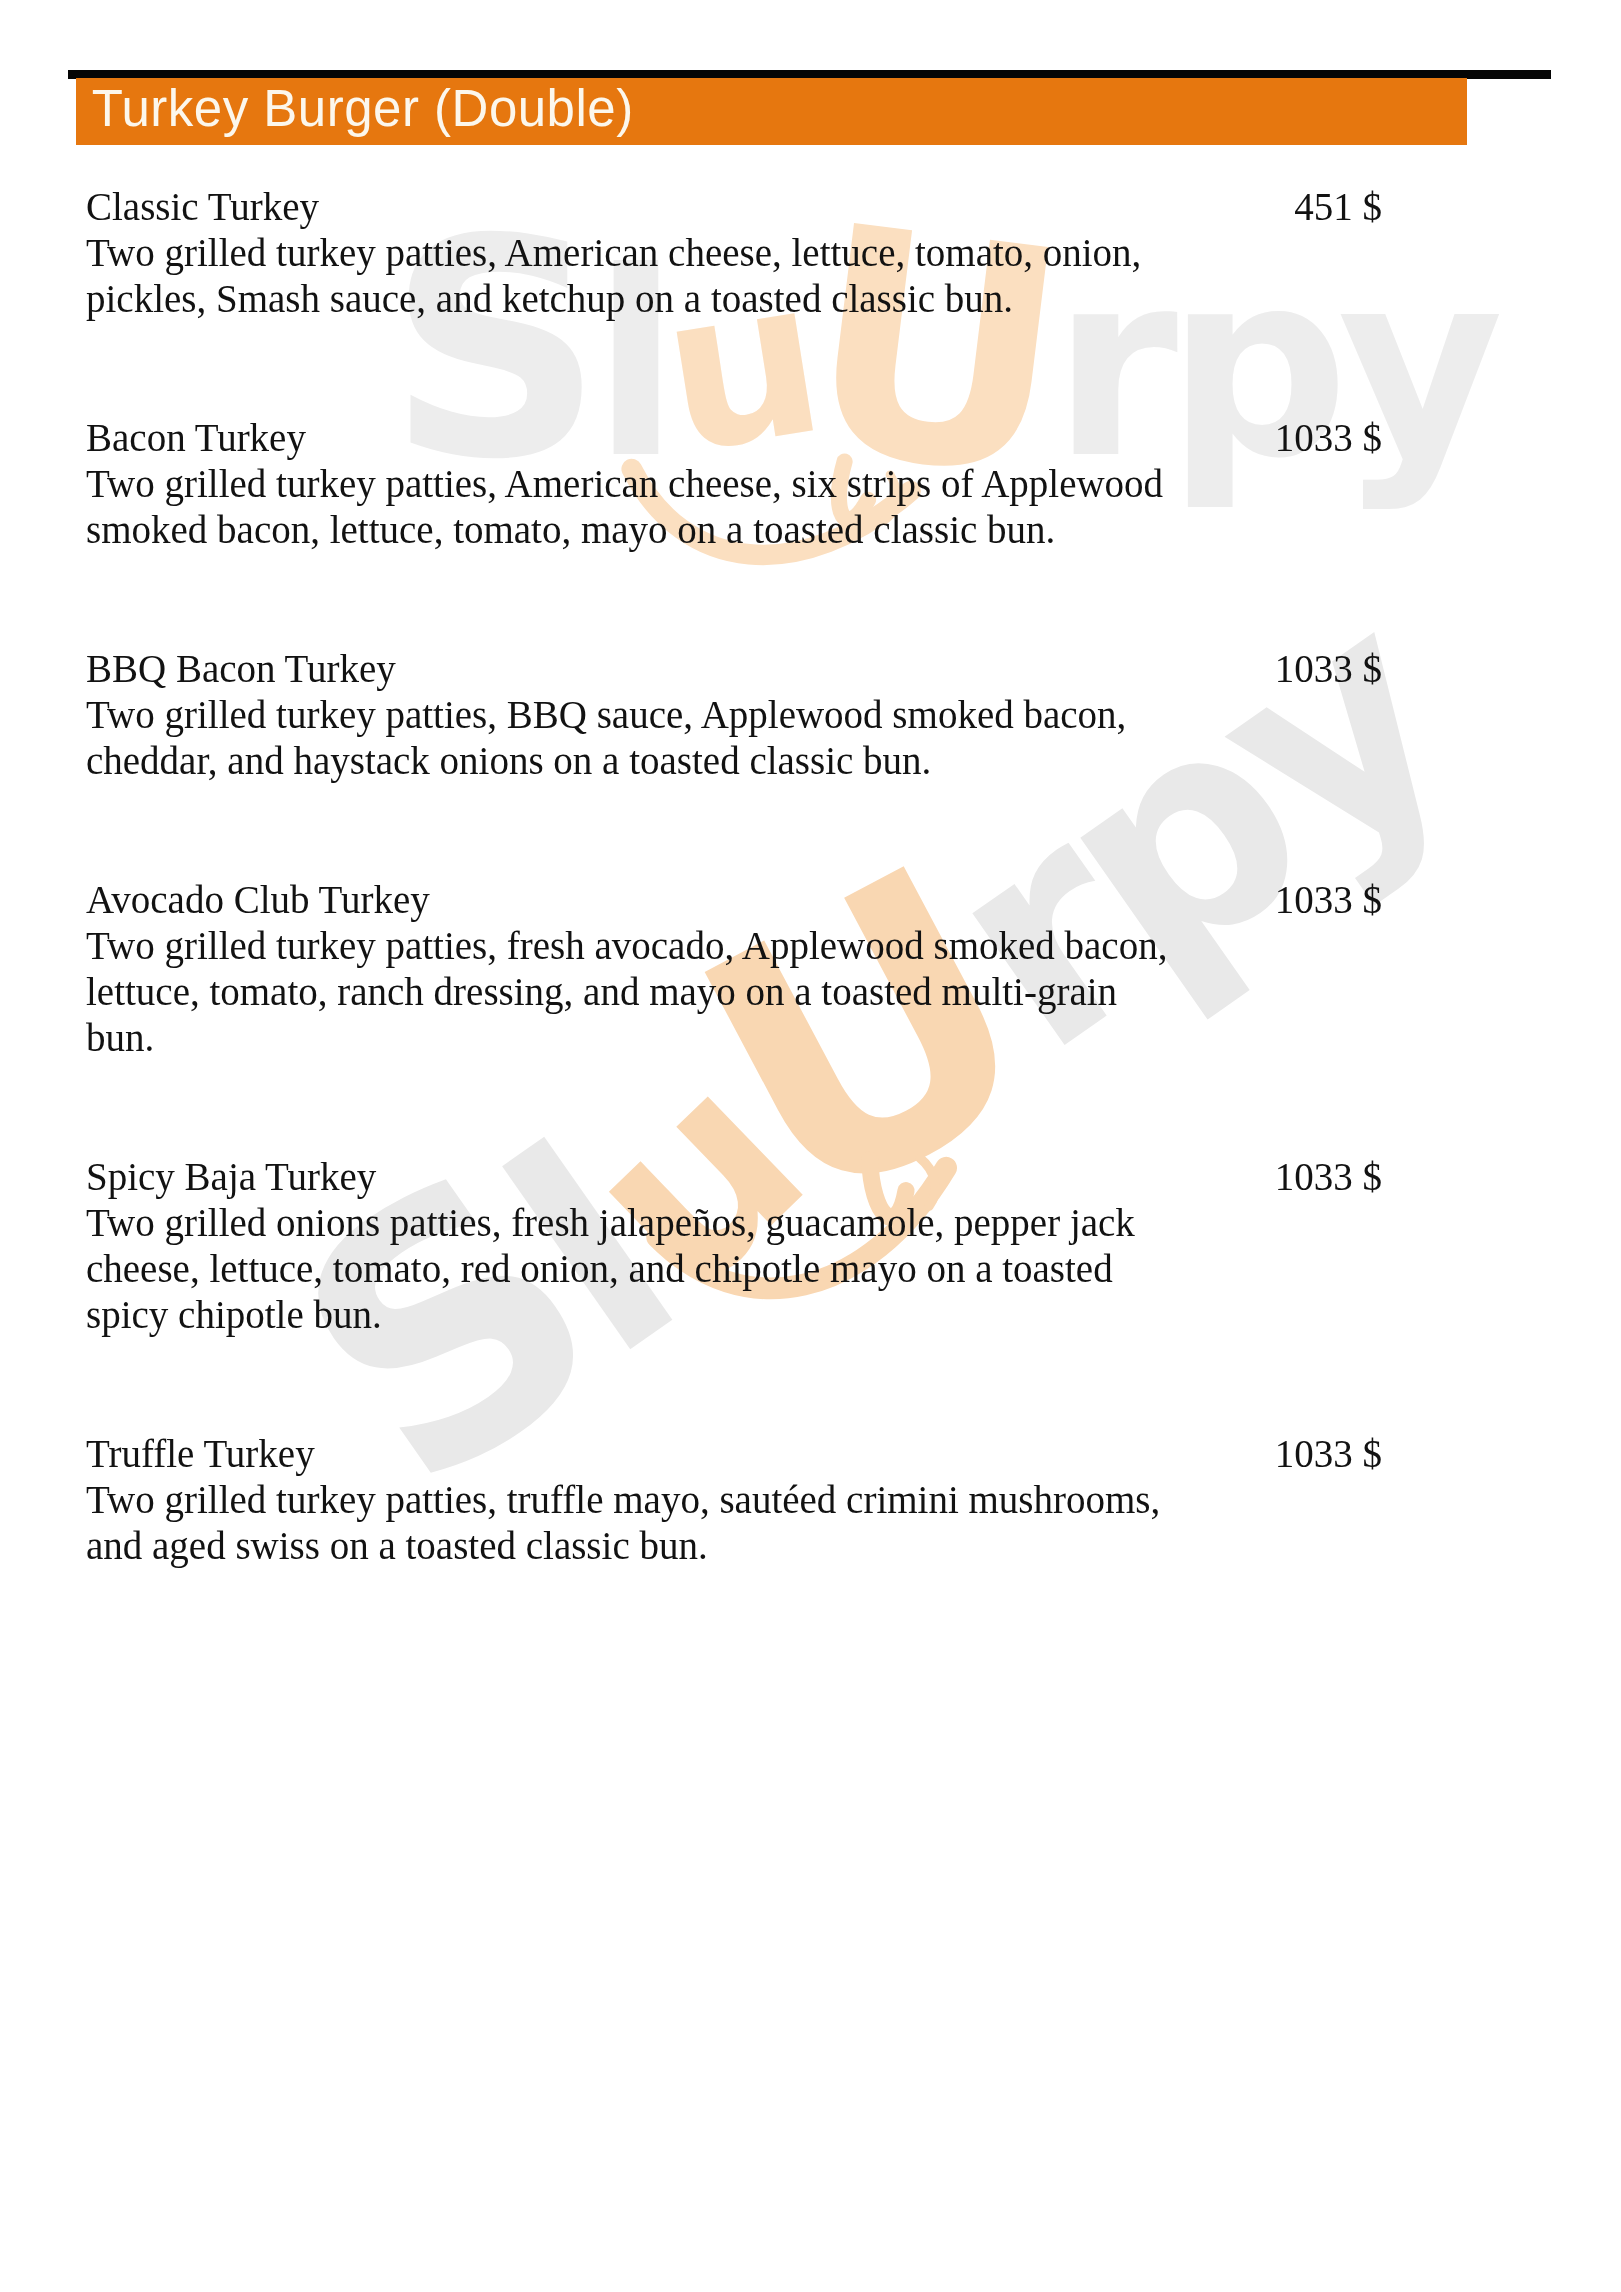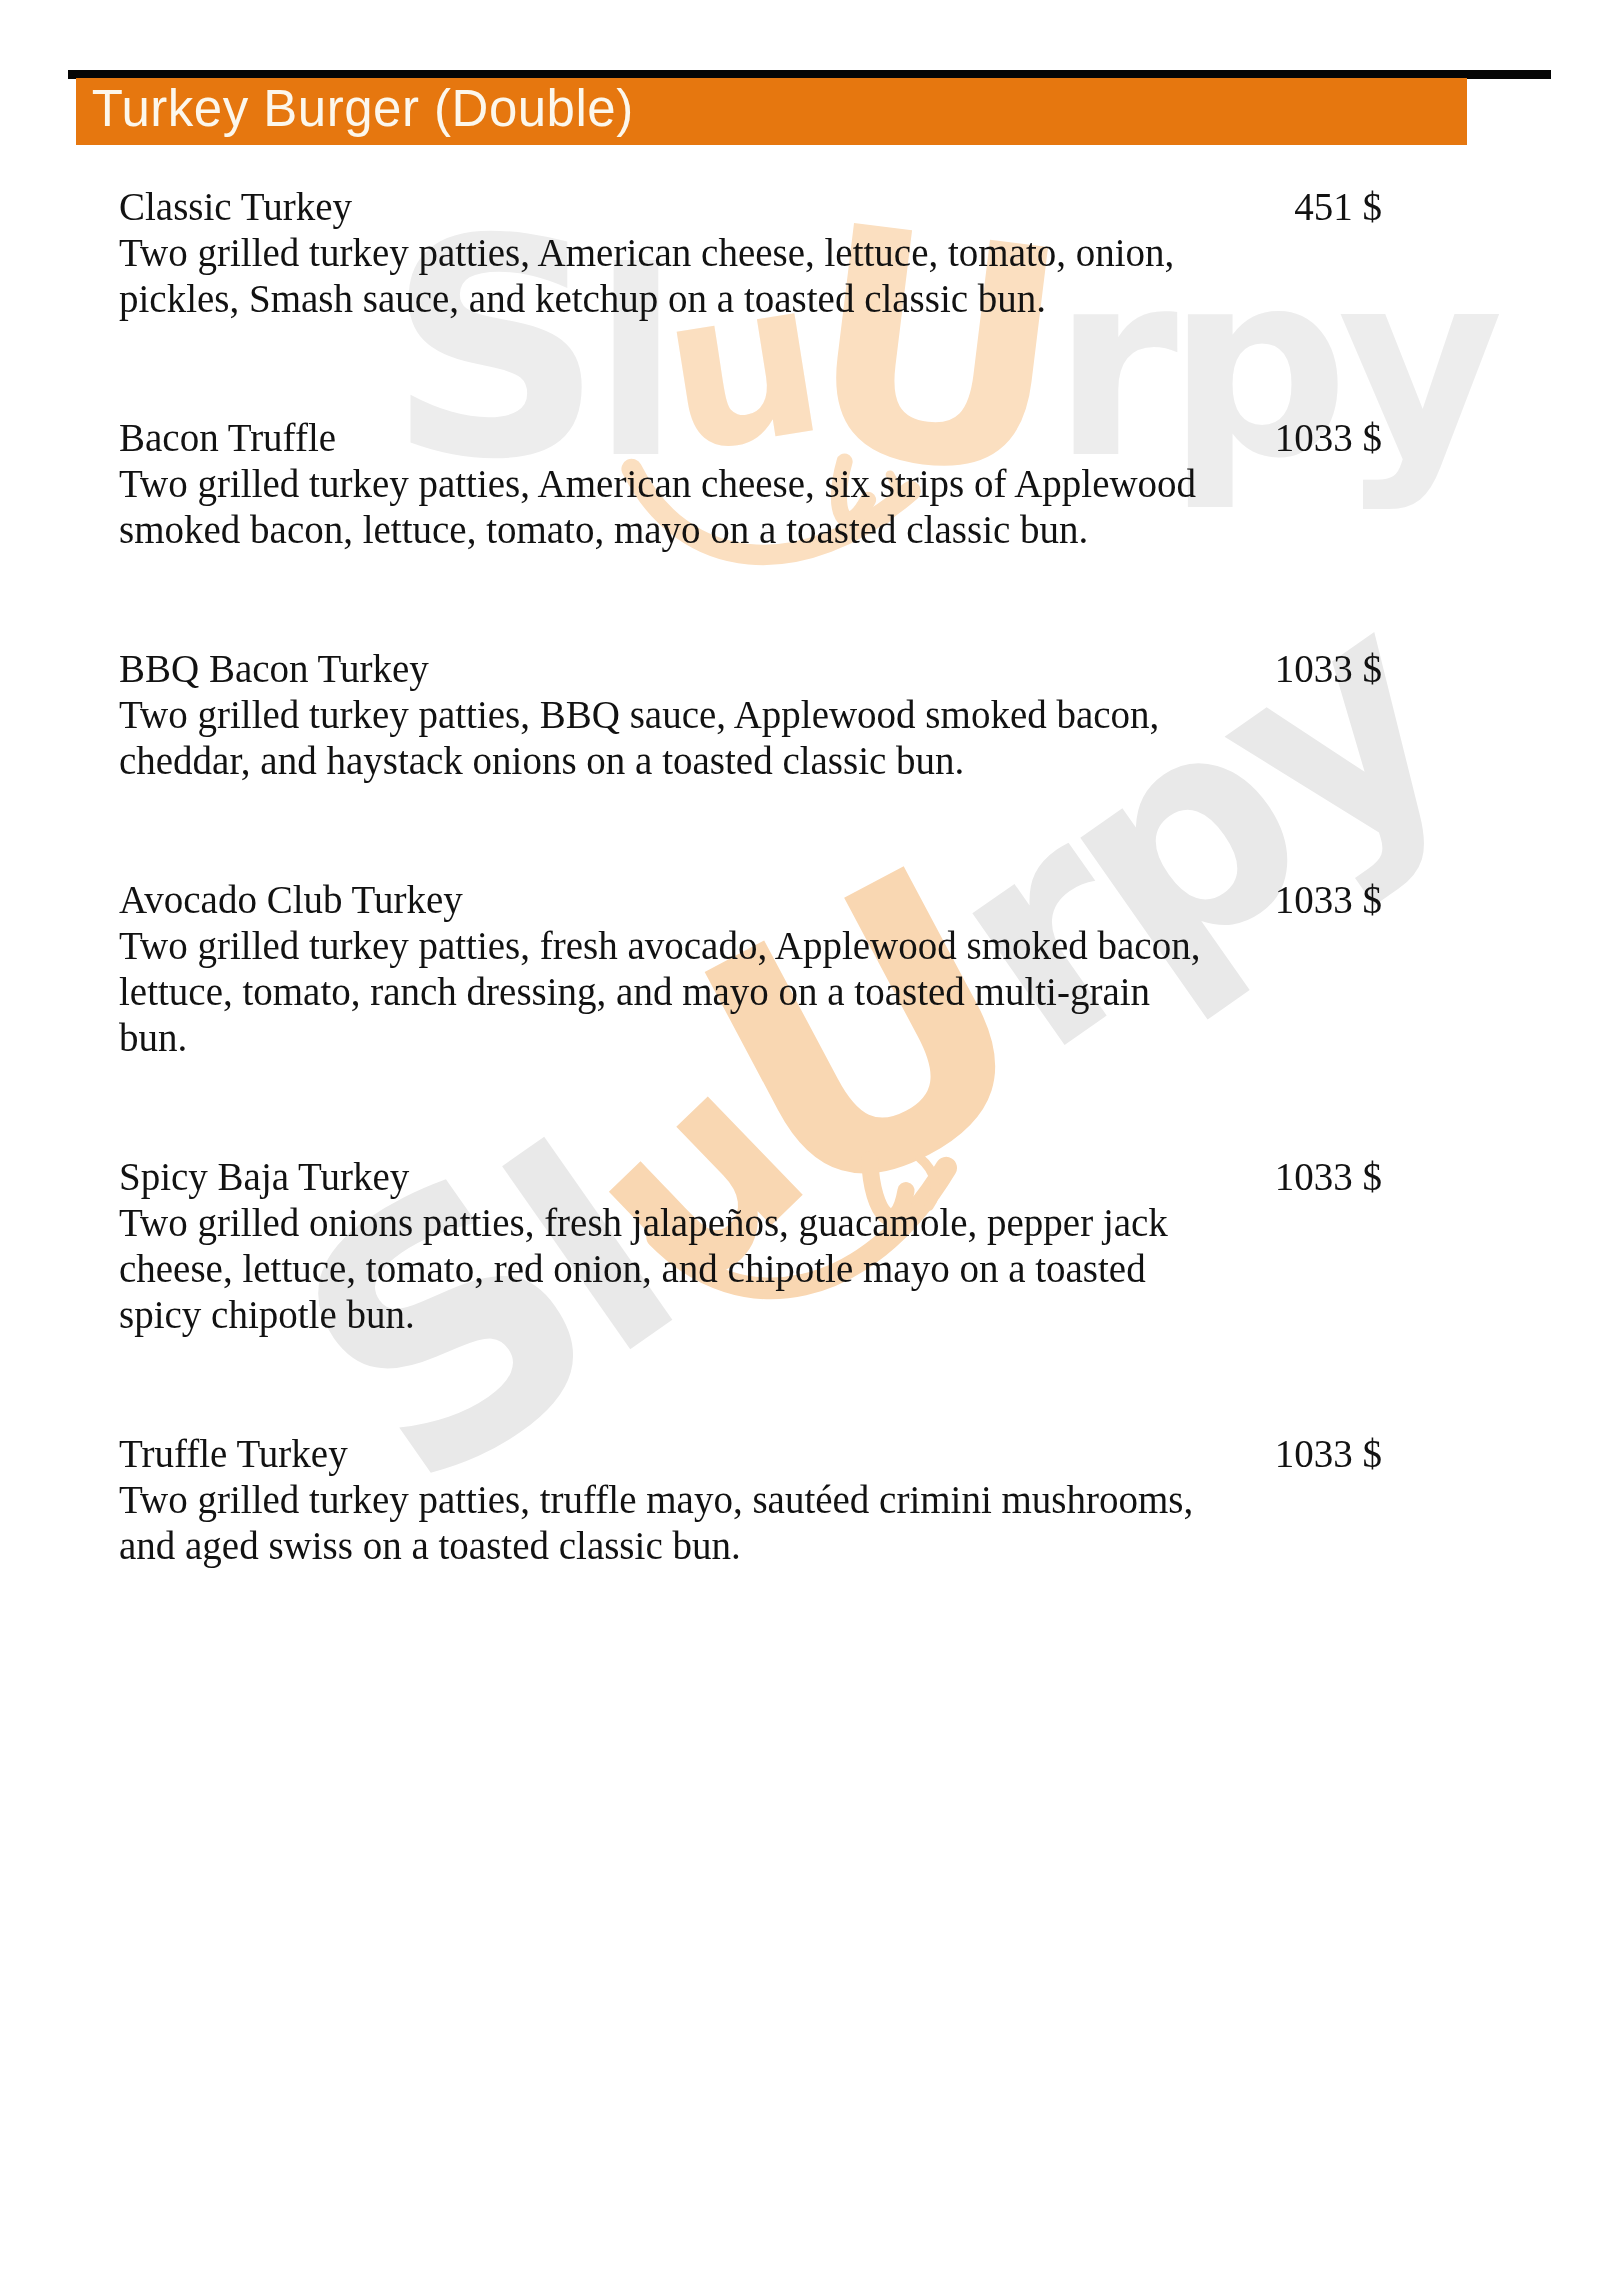--- a/index.html
+++ b/index.html
@@ -51,21 +51,21 @@
   }
 
   
   .menu {
     position: absolute;
     left: 86px;
     top: 184px;
     width: 1296px;
     z-index: 2;
   }
-  .item { margin-bottom: 93px; margin-left: 33px; }
+  .item { margin-bottom: 93px; }
   .item:last-child { margin-bottom: 0; }
   .item-row {
     display: flex;
     justify-content: space-between;
     align-items: baseline;
   }
   .item-name, .item-price, .item-desc {
     font-size: 39px;
     line-height: 46px;
     color: #121212;
@@ -156,21 +156,21 @@
       <div class="item-row">
         <span class="item-name">Classic Turkey</span>
         <span class="item-price">451 $</span>
       </div>
       <div class="item-desc">Two grilled turkey patties, American cheese, lettuce, tomato, onion,
 pickles, Smash sauce, and ketchup on a toasted classic bun.</div>
     </div>
 
     <div class="item">
       <div class="item-row">
-        <span class="item-name">Bacon Truffle</span>
+        <span class="item-name">Bacon Turkey</span>
         <span class="item-price">1033 $</span>
       </div>
       <div class="item-desc">Two grilled turkey patties, American cheese, six strips of Applewood
 smoked bacon, lettuce, tomato, mayo on a toasted classic bun.</div>
     </div>
 
     <div class="item">
       <div class="item-row">
         <span class="item-name">BBQ Bacon Turkey</span>
         <span class="item-price">1033 $</span>

